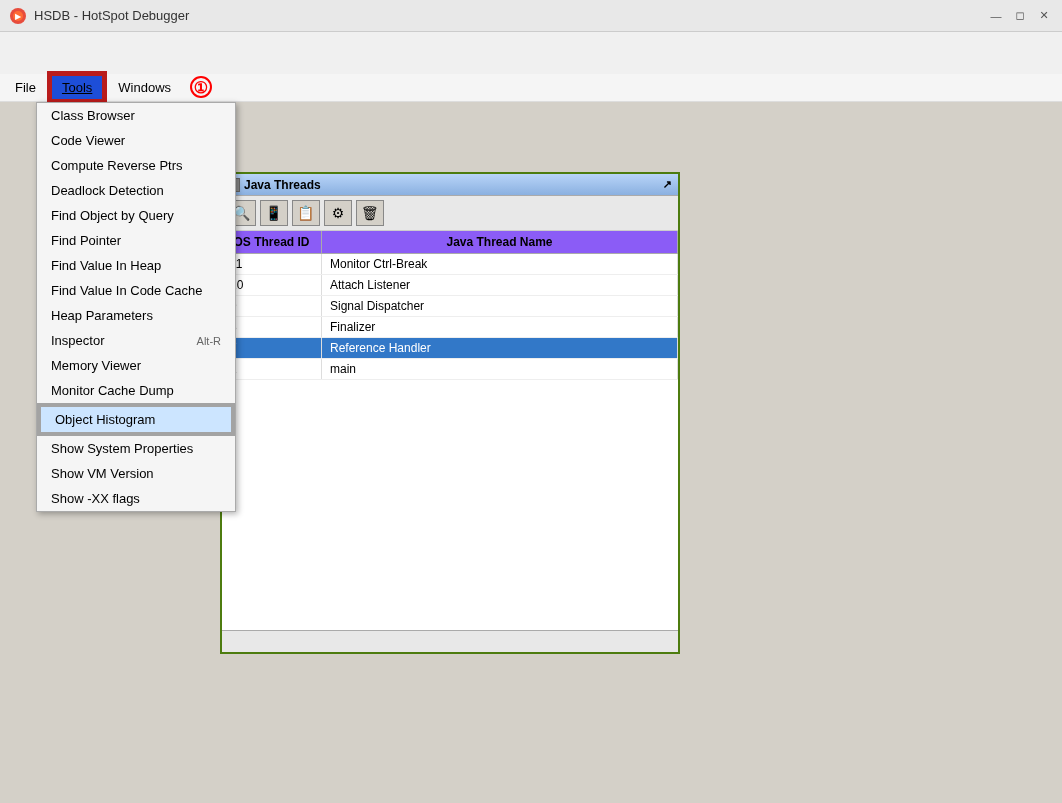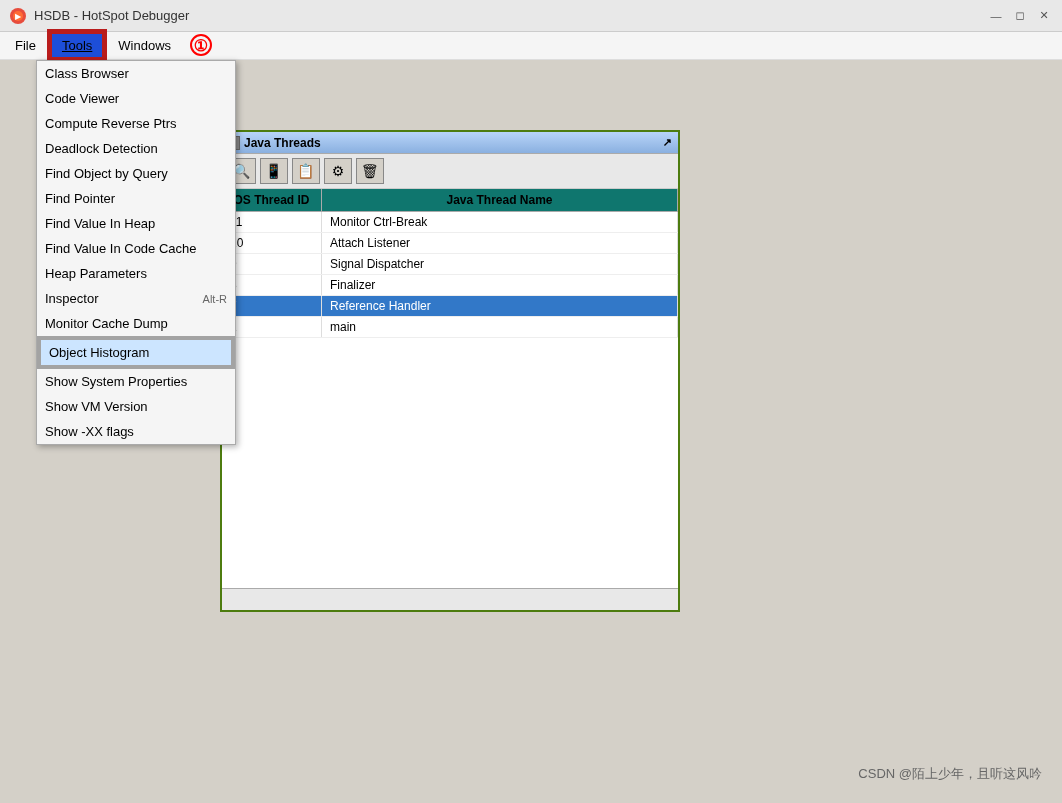--- a/index.html
+++ b/index.html
@@ -54,20 +54,21 @@
 
     
     .menu-bar {
       background: #f5f5f5;
       height: 28px;
       display: flex;
       align-items: center;
       padding: 0 4px;
       border-bottom: 1px solid #ddd;
       position: relative;
+      margin-top: 42px;
     }
     .menu-item {
       padding: 4px 10px;
       cursor: pointer;
       font-size: 13px;
       color: #000;
       border: 1px solid transparent;
     }
     .menu-item:hover, .menu-item.active {
       background: #cce5ff;
@@ -84,21 +85,21 @@
       position: absolute;
       top: 28px;
       left: 36px;
       background: #f5f5f5;
       border: 1px solid #aaa;
       box-shadow: 2px 2px 6px rgba(0,0,0,0.3);
       z-index: 1000;
       min-width: 200px;
     }
     .dropdown-item {
-      padding: 5px 8px;
+      padding: 5px 14px;
       cursor: pointer;
       font-size: 13px;
       color: #000;
       white-space: nowrap;
       display: flex;
       align-items: center;
       justify-content: space-between;
     }
     .dropdown-item .shortcut {
       font-size: 11px;
@@ -167,21 +168,21 @@
       background: #d4d0c8;
       border: 1px solid #888;
       cursor: pointer;
       display: flex;
       align-items: center;
       justify-content: center;
       font-size: 14px;
     }
     .table-header {
       display: flex;
-      background: #0f766e;
+      background: #8b5cf6;
       border-bottom: 1px solid #aaa;
     }
     .th-cell {
       padding: 4px 8px;
       font-size: 12px;
       font-weight: bold;
       border-right: 1px solid #aaa;
       text-align: center;
     }
     .th-os { width: 100px; }
@@ -267,20 +268,21 @@
     <div class="dropdown-item">Deadlock Detection</div>
     <div class="dropdown-item">Find Object by Query</div>
     <div class="dropdown-item">Find Pointer</div>
     <div class="dropdown-item">Find Value In Heap</div>
     <div class="dropdown-item">Find Value In Code Cache</div>
     <div class="dropdown-item">Heap Parameters</div>
     <div class="dropdown-item" style="justify-content:space-between;gap:21px;">
       <span>Inspector</span>
       <span class="shortcut">Alt-R</span>
     </div>
+    <div class="dropdown-item">Memory Viewer</div>
     <div class="dropdown-item">Monitor Cache Dump</div>
     <div class="dropdown-item selected-item">Object Histogram</div>
     <div class="dropdown-item">Show System Properties</div>
     <div class="dropdown-item">Show VM Version</div>
     <div class="dropdown-item">Show -XX flags</div>
   </div>
 </div>
 
 <div class="main-content">
 

